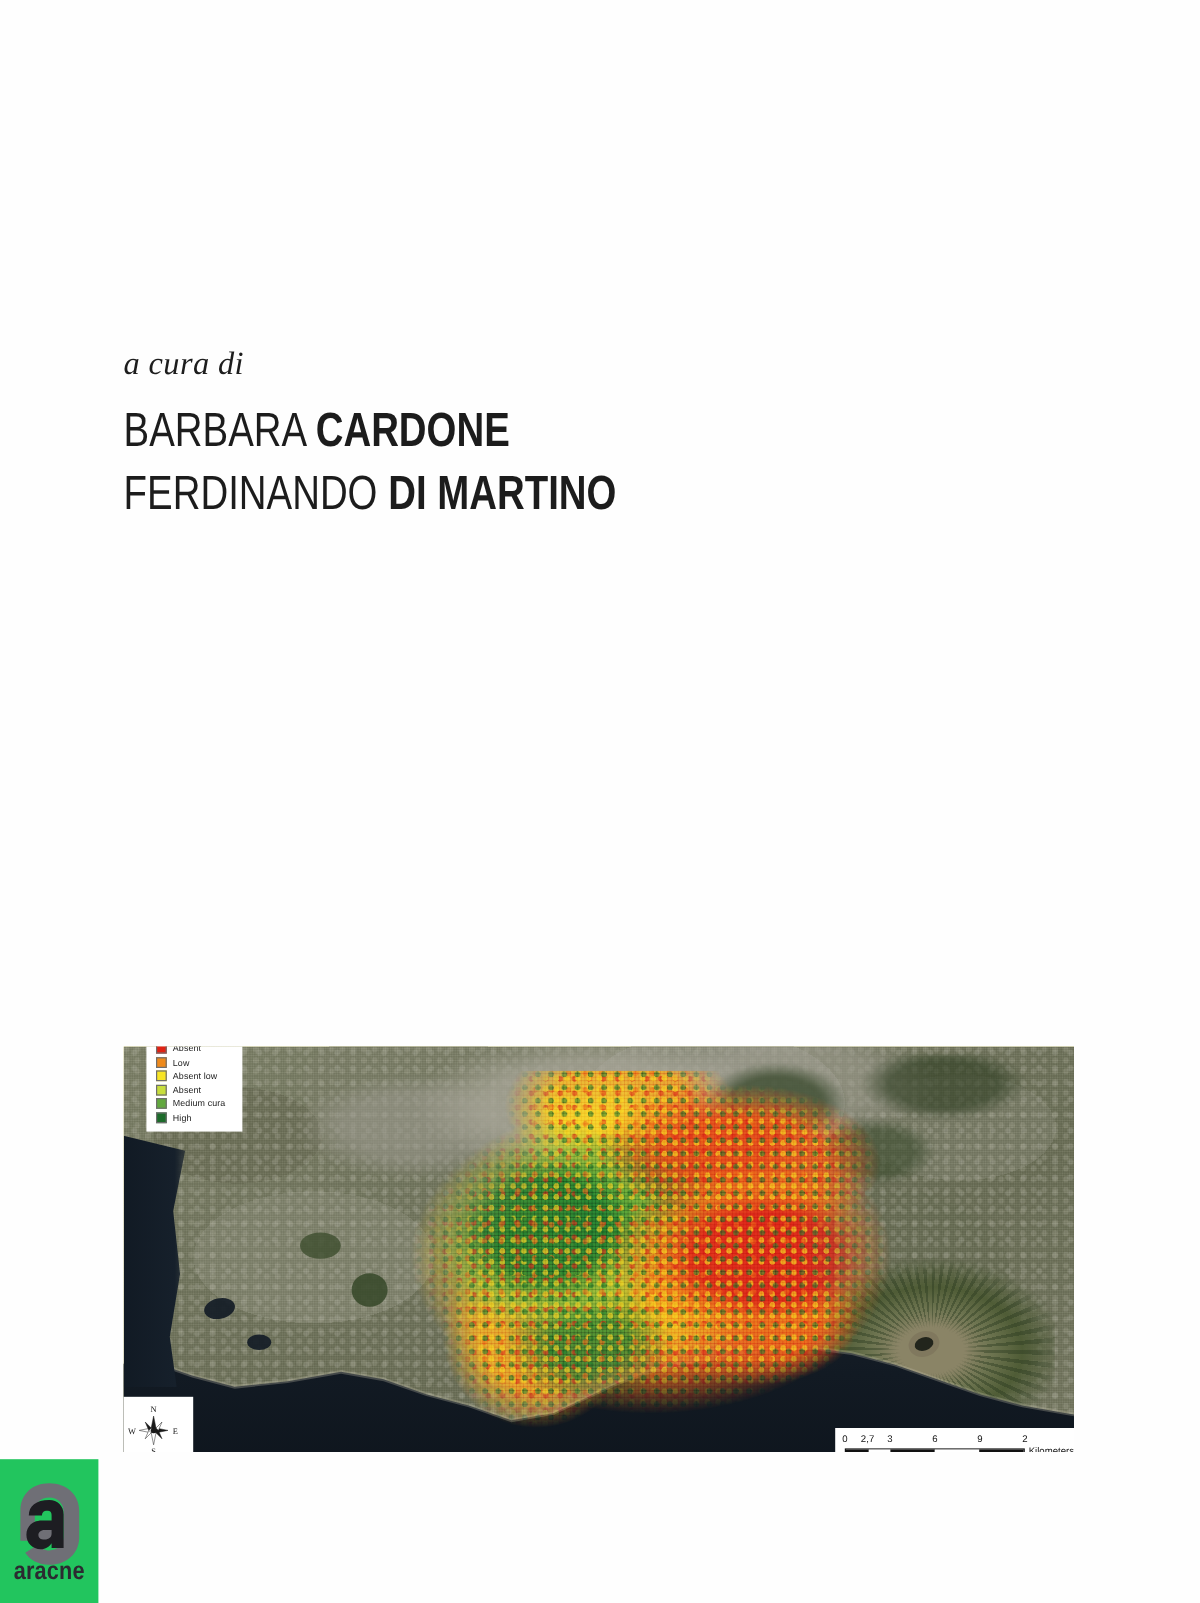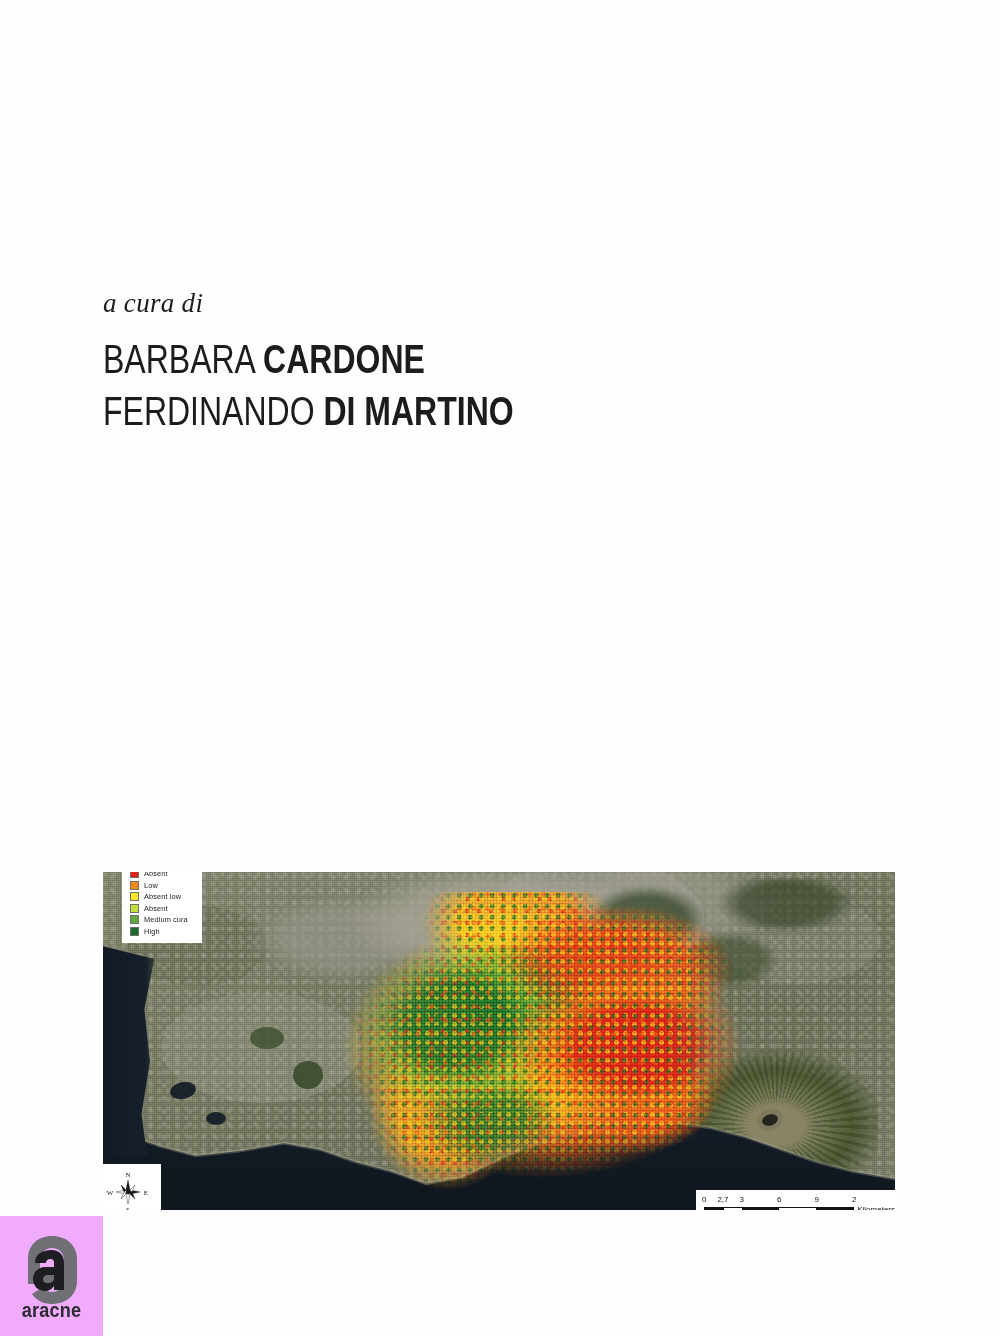--- a/index.html
+++ b/index.html
@@ -261,22 +261,22 @@
   .scale-bar-wrap{display:flex;align-items:flex-end;}
   .scale-bar{display:flex;height:7px;width:150px;border:1px solid #111;box-sizing:border-box;}
   .scale-seg{height:100%;}
   .scale-units{
     font-family:"Liberation Sans", sans-serif;
     font-size:8px;color:#111;margin-left:3px;line-height:8px;
   }
 
   
   .publisher{
-    position:absolute;left:0;top:1216px;width:103px;height:120px;
-    background:#f0abfc;
+    position:absolute;left:0;top:1216px;width:82px;height:120px;
+    background:#22c55e;
   }
   .logo-mark{position:absolute;left:50%;top:16px;transform:translateX(-50%);}
   .logo-word{
     position:absolute;left:0;right:0;bottom:14px;
     text-align:center;
     font-family:"Liberation Sans", sans-serif;
     font-weight:700;font-size:21px;color:#2b2b31;
     transform:scaleX(0.86);letter-spacing:.2px;
   }
 </style>

